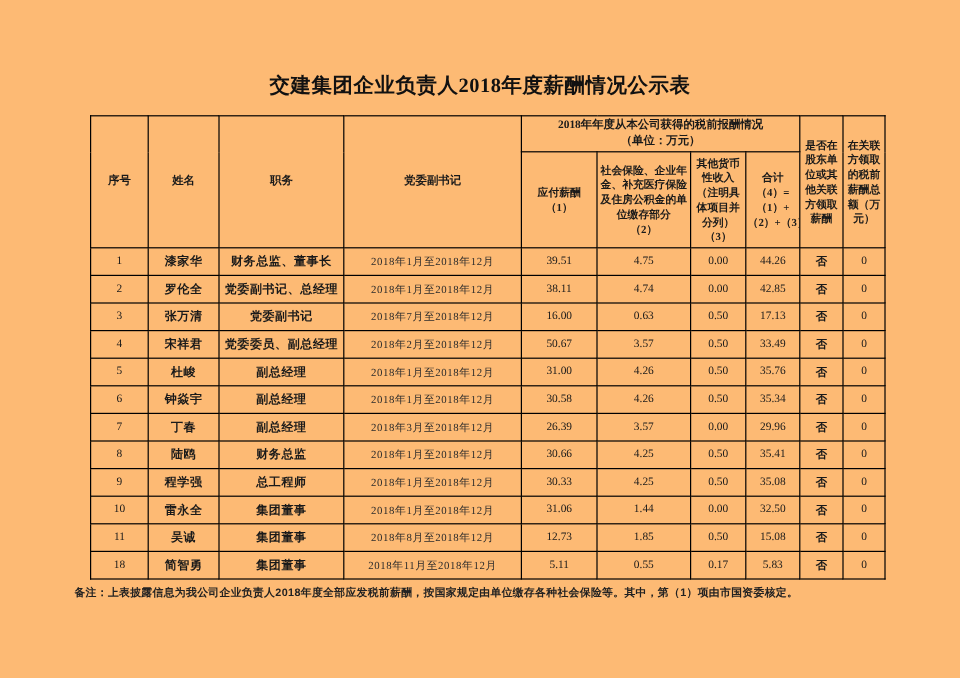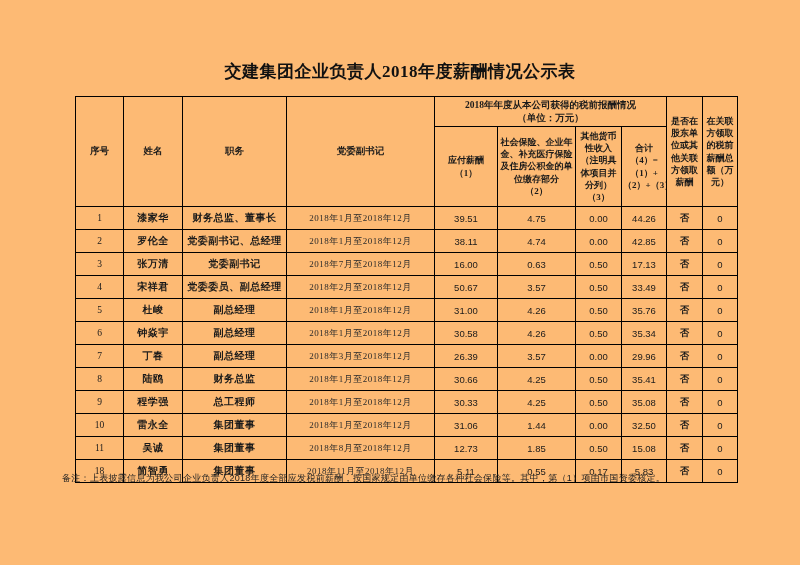--- a/index.html
+++ b/index.html
@@ -49,27 +49,27 @@
   tr.data-row  { height: 23px; }
   th.top-head  { font-size: 9.5px; }
   td.c-seq     { font-size: 9.5px; }
   td.c-name, td.c-pos {
     font-family: "Liberation Sans", sans-serif;
     font-weight: bold;
     font-size: 10px;
     letter-spacing: 0.5px;
   }
   td.c-tenure  { font-size: 9px; color: #2b2b2b; letter-spacing: 0.5px; }
-  td.c-num     { font-size: 9.5px; font-family: Liberation Sans, sans-serif; }
+  td.c-num     { font-size: 9.5px; font-family: Liberation Serif, serif; }
   td.c-flag    { font-family: "Liberation Sans", sans-serif; font-weight: bold; font-size: 9.5px; }
   .footnote {
     position: absolute;
-    top: 472px; left: 62px; right: 40px;
+    top: 488px; left: 62px; right: 40px;
     font-family: "Liberation Sans", sans-serif;
-    font-weight: normal;
+    font-weight: bold;
     font-size: 9px;
     color: #222;
     letter-spacing: 0.3px;
   }
 </style>
 </head>
 <body>
 
 <div class="page">
 

